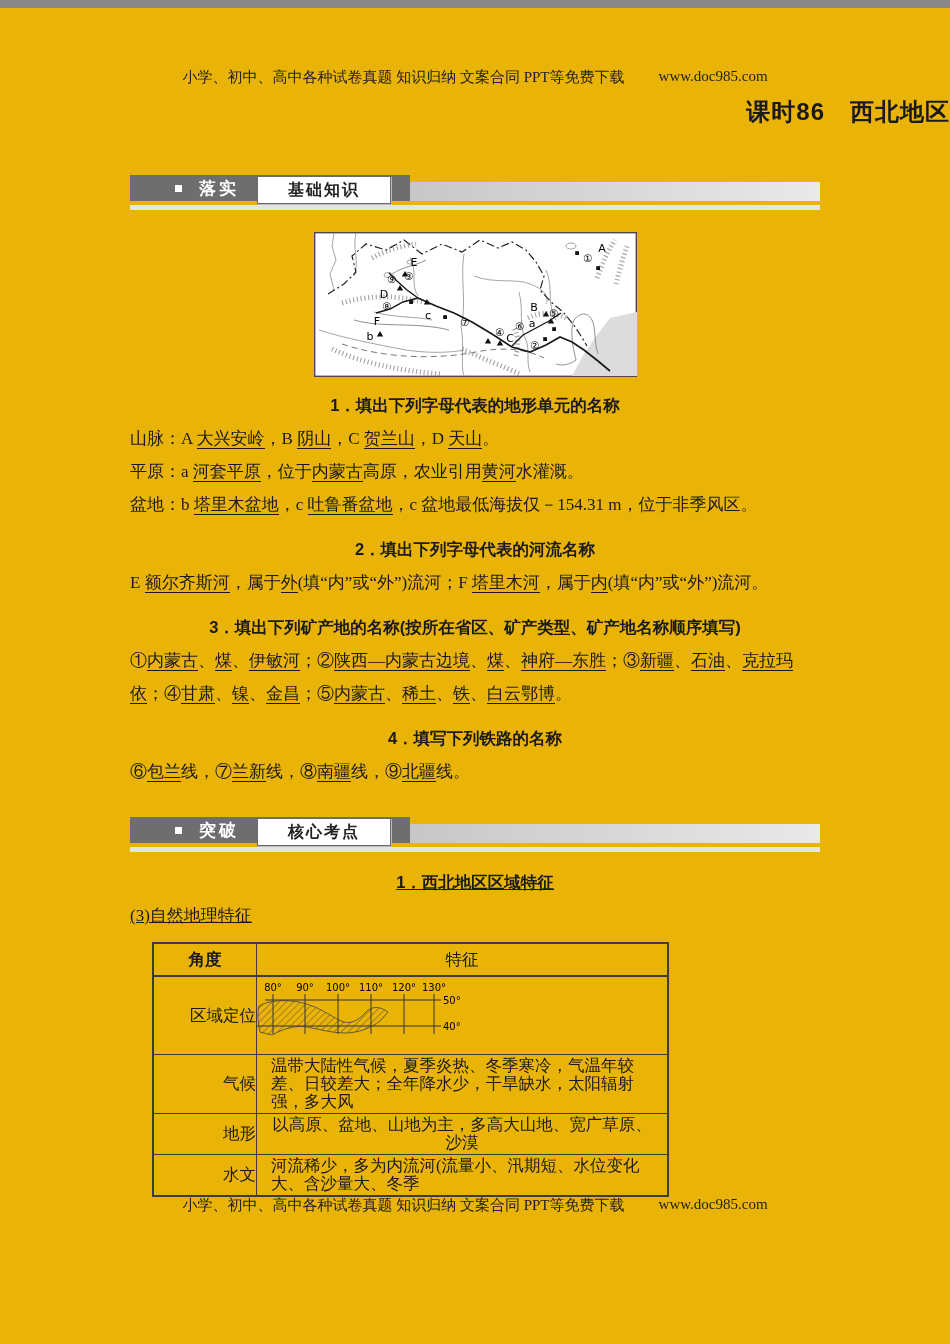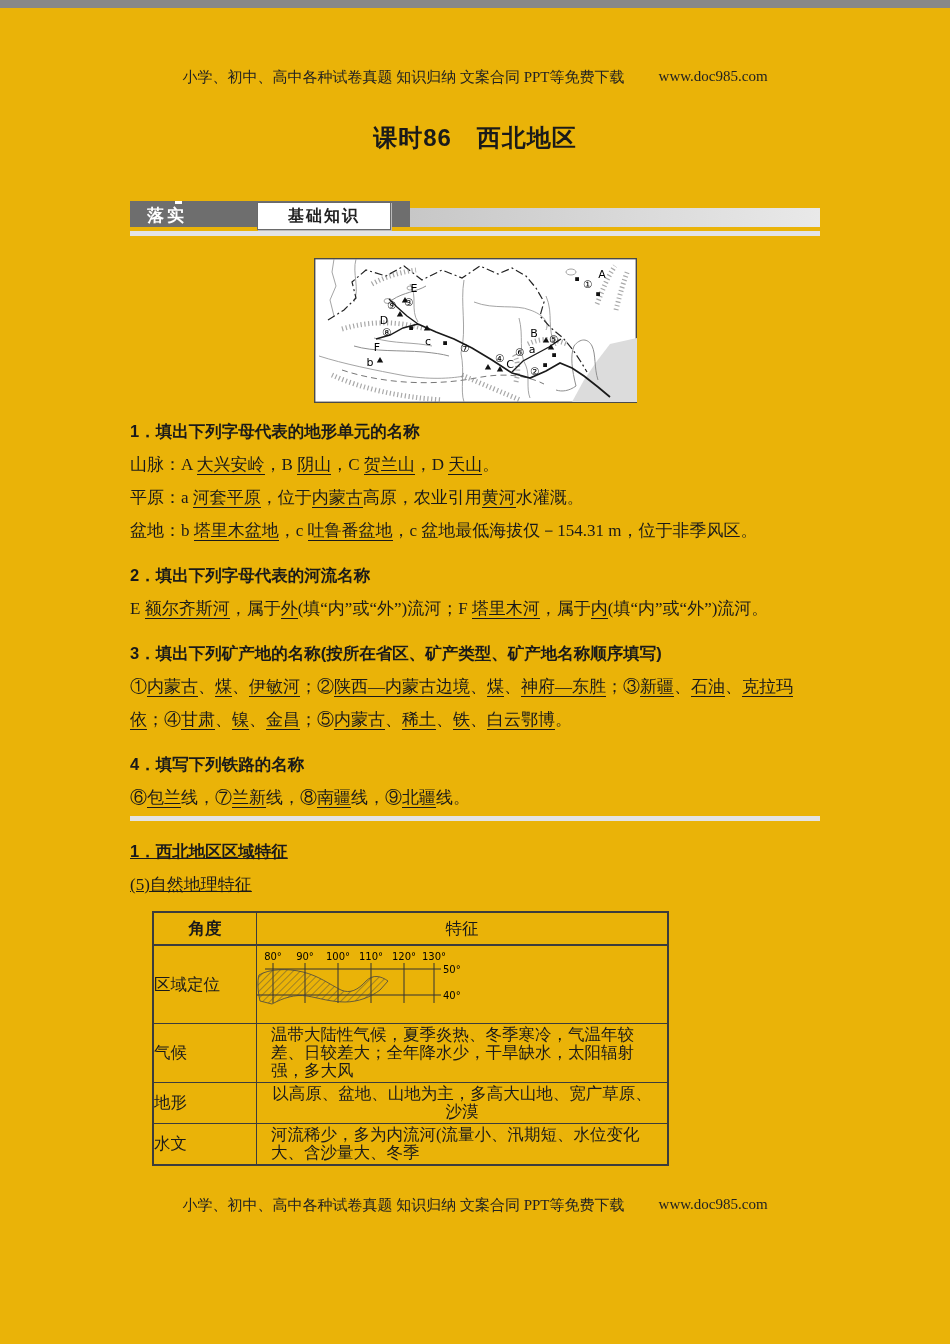--- a/index.html
+++ b/index.html
@@ -5,50 +5,50 @@
   html,body{margin:0;padding:0;background:#888;}
   .page{position:relative;width:950px;height:1344px;margin:8px auto;background:#eab308;overflow:hidden;
         font-family:"Liberation Serif","DejaVu Serif",serif;color:#1a1a1a;}
   .content{padding:0 130px;}
 
   .doc-header{position:absolute;top:60px;left:0;right:0;display:flex;justify-content:center;gap:34px;
         font-size:15px;color:#222;white-space:nowrap;}
   .doc-footer{position:absolute;top:1188px;left:0;right:0;display:flex;justify-content:center;gap:34px;
         font-size:15px;color:#222;white-space:nowrap;}
 
-  .page-title{margin:0;padding-top:114px;text-align:center;font-size:24px;font-weight:700;
+  .page-title{margin:0;padding-top:88px;text-align:right;font-size:24px;font-weight:700;
         font-family:"Liberation Sans","DejaVu Sans",sans-serif;letter-spacing:1px;}
 
   
   .banner{margin-top:47px;position:relative;height:28px;display:flex;align-items:flex-start;}
-  .banner-dark{width:280px;height:26px;background:#6e6e6e;display:flex;align-items:flex-start;position:relative;flex-direction:column;}
+  .banner-dark{width:280px;height:26px;background:#6e6e6e;display:flex;align-items:center;position:relative;}
   .banner-sq{width:7px;height:7px;background:#fff;margin-left:45px;}
   .banner-tab{color:#fff;font-weight:700;font-size:17px;letter-spacing:3px;margin-left:17px;
         font-family:"Liberation Sans","DejaVu Sans",sans-serif;}
   .banner-box{position:absolute;right:19px;top:1px;height:26px;width:132px;background:#fff;border:1px solid #6a6a6a;
         display:flex;align-items:center;justify-content:center;font-size:16px;font-weight:600;color:#222;
         letter-spacing:2px;font-family:"Liberation Sans","DejaVu Sans",sans-serif;box-shadow:1px 1px 0 #bbb;}
   .banner-rest{flex:1;height:19px;margin-top:7px;background:linear-gradient(to right,#c7c7c7,#e9e9e9);}
   .banner-strip{height:5px;background:#e4e4e4;margin-top:2px;}
 
   .map-wrap{margin:22px auto 0;width:323px;height:145px;}
 
   .qa{margin-top:12px;font-size:17px;}
   .qa p{margin:0;line-height:33px;}
-  .qhead{font-weight:700;font-family:"Liberation Sans","DejaVu Sans",sans-serif;font-size:16.5px;}
+  .qhead{font-weight:700;font-family:"Liberation Sans","DejaVu Sans",sans-serif;font-size:16.5px;text-align:center;}
   .ans{border-bottom:1px solid #1a1a1a;padding-bottom:0px;}
 
   .tupo-block{margin-top:14px;font-size:17px;}
   .tupo-block p{margin:0;line-height:33px;text-decoration:underline;}
 
   table.feat{border-collapse:collapse;margin:10px 0 0 22px;width:517px;table-layout:fixed;
         font-size:16.5px;}
   table.feat td{border:1px solid #3c3c3c;vertical-align:middle;}
   table.feat{border:2px solid #3c3c3c;}
-  td.lab{width:102px;text-align:left;padding:2px 0;}
+  td.lab{width:102px;text-align:right;padding:2px 0;}
   td.feat-c{padding:2px 14px;line-height:18px;}
   tr.hdr td{height:27px;text-align:center;border-bottom-width:2px;}
   .minimap-cell{text-align:left;padding:4px 0;}
   .center-txt{text-align:center;}
 
   svg text{font-family:"DejaVu Sans","Liberation Sans",sans-serif;}
 </style>
 </head>
 <body>
 
@@ -183,25 +183,33 @@
     <div class="qa">
       <p class="qhead">3．填出下列矿产地的名称(按所在省区、矿产类型、矿产地名称顺序填写)</p>
       <p><span>①</span><span class="ans">内蒙古</span><span>、</span><span class="ans">煤</span><span>、</span><span class="ans">伊敏河</span><span>；②</span><span class="ans">陕西—内蒙古边境</span><span>、</span><span class="ans">煤</span><span>、</span><span class="ans">神府—东胜</span><span>；③</span><span class="ans">新疆</span><span>、</span><span class="ans">石油</span><span>、</span><span class="ans">克拉玛依</span><span>；④</span><span class="ans">甘肃</span><span>、</span><span class="ans">镍</span><span>、</span><span class="ans">金昌</span><span>；⑤</span><span class="ans">内蒙古</span><span>、</span><span class="ans">稀土</span><span>、</span><span class="ans">铁</span><span>、</span><span class="ans">白云鄂博</span><span>。</span></p>
     </div>
 
     <div class="qa">
       <p class="qhead">4．填写下列铁路的名称</p>
       <p><span>⑥</span><span class="ans">包兰</span><span>线，⑦</span><span class="ans">兰新</span><span>线，⑧</span><span class="ans">南疆</span><span>线，⑨</span><span class="ans">北疆</span><span>线。</span></p>
     </div>
 
+    <div class="banner" style="margin-top:29px;">
+      <div class="banner-dark">
+        <span class="banner-sq"></span>
+        <span class="banner-tab">突破</span>
+        <span class="banner-box">核心考点</span>
+      </div>
+      <div class="banner-rest"></div>
+    </div>
     <div class="banner-strip"></div>
 
     <div class="tupo-block">
       <p class="qhead">1．西北地区区域特征</p>
-      <p>(5)自然地理特征</p>
+      <p>(3)自然地理特征</p>
 
       <table class="feat">
         <tbody>
             <tr class="hdr">
           <td class="lab qhead">角度</td>
           <td class="center-txt">特征</td>
         </tr>
         <tr>
           <td class="lab">区域定位</td>
           <td class="minimap-cell">

